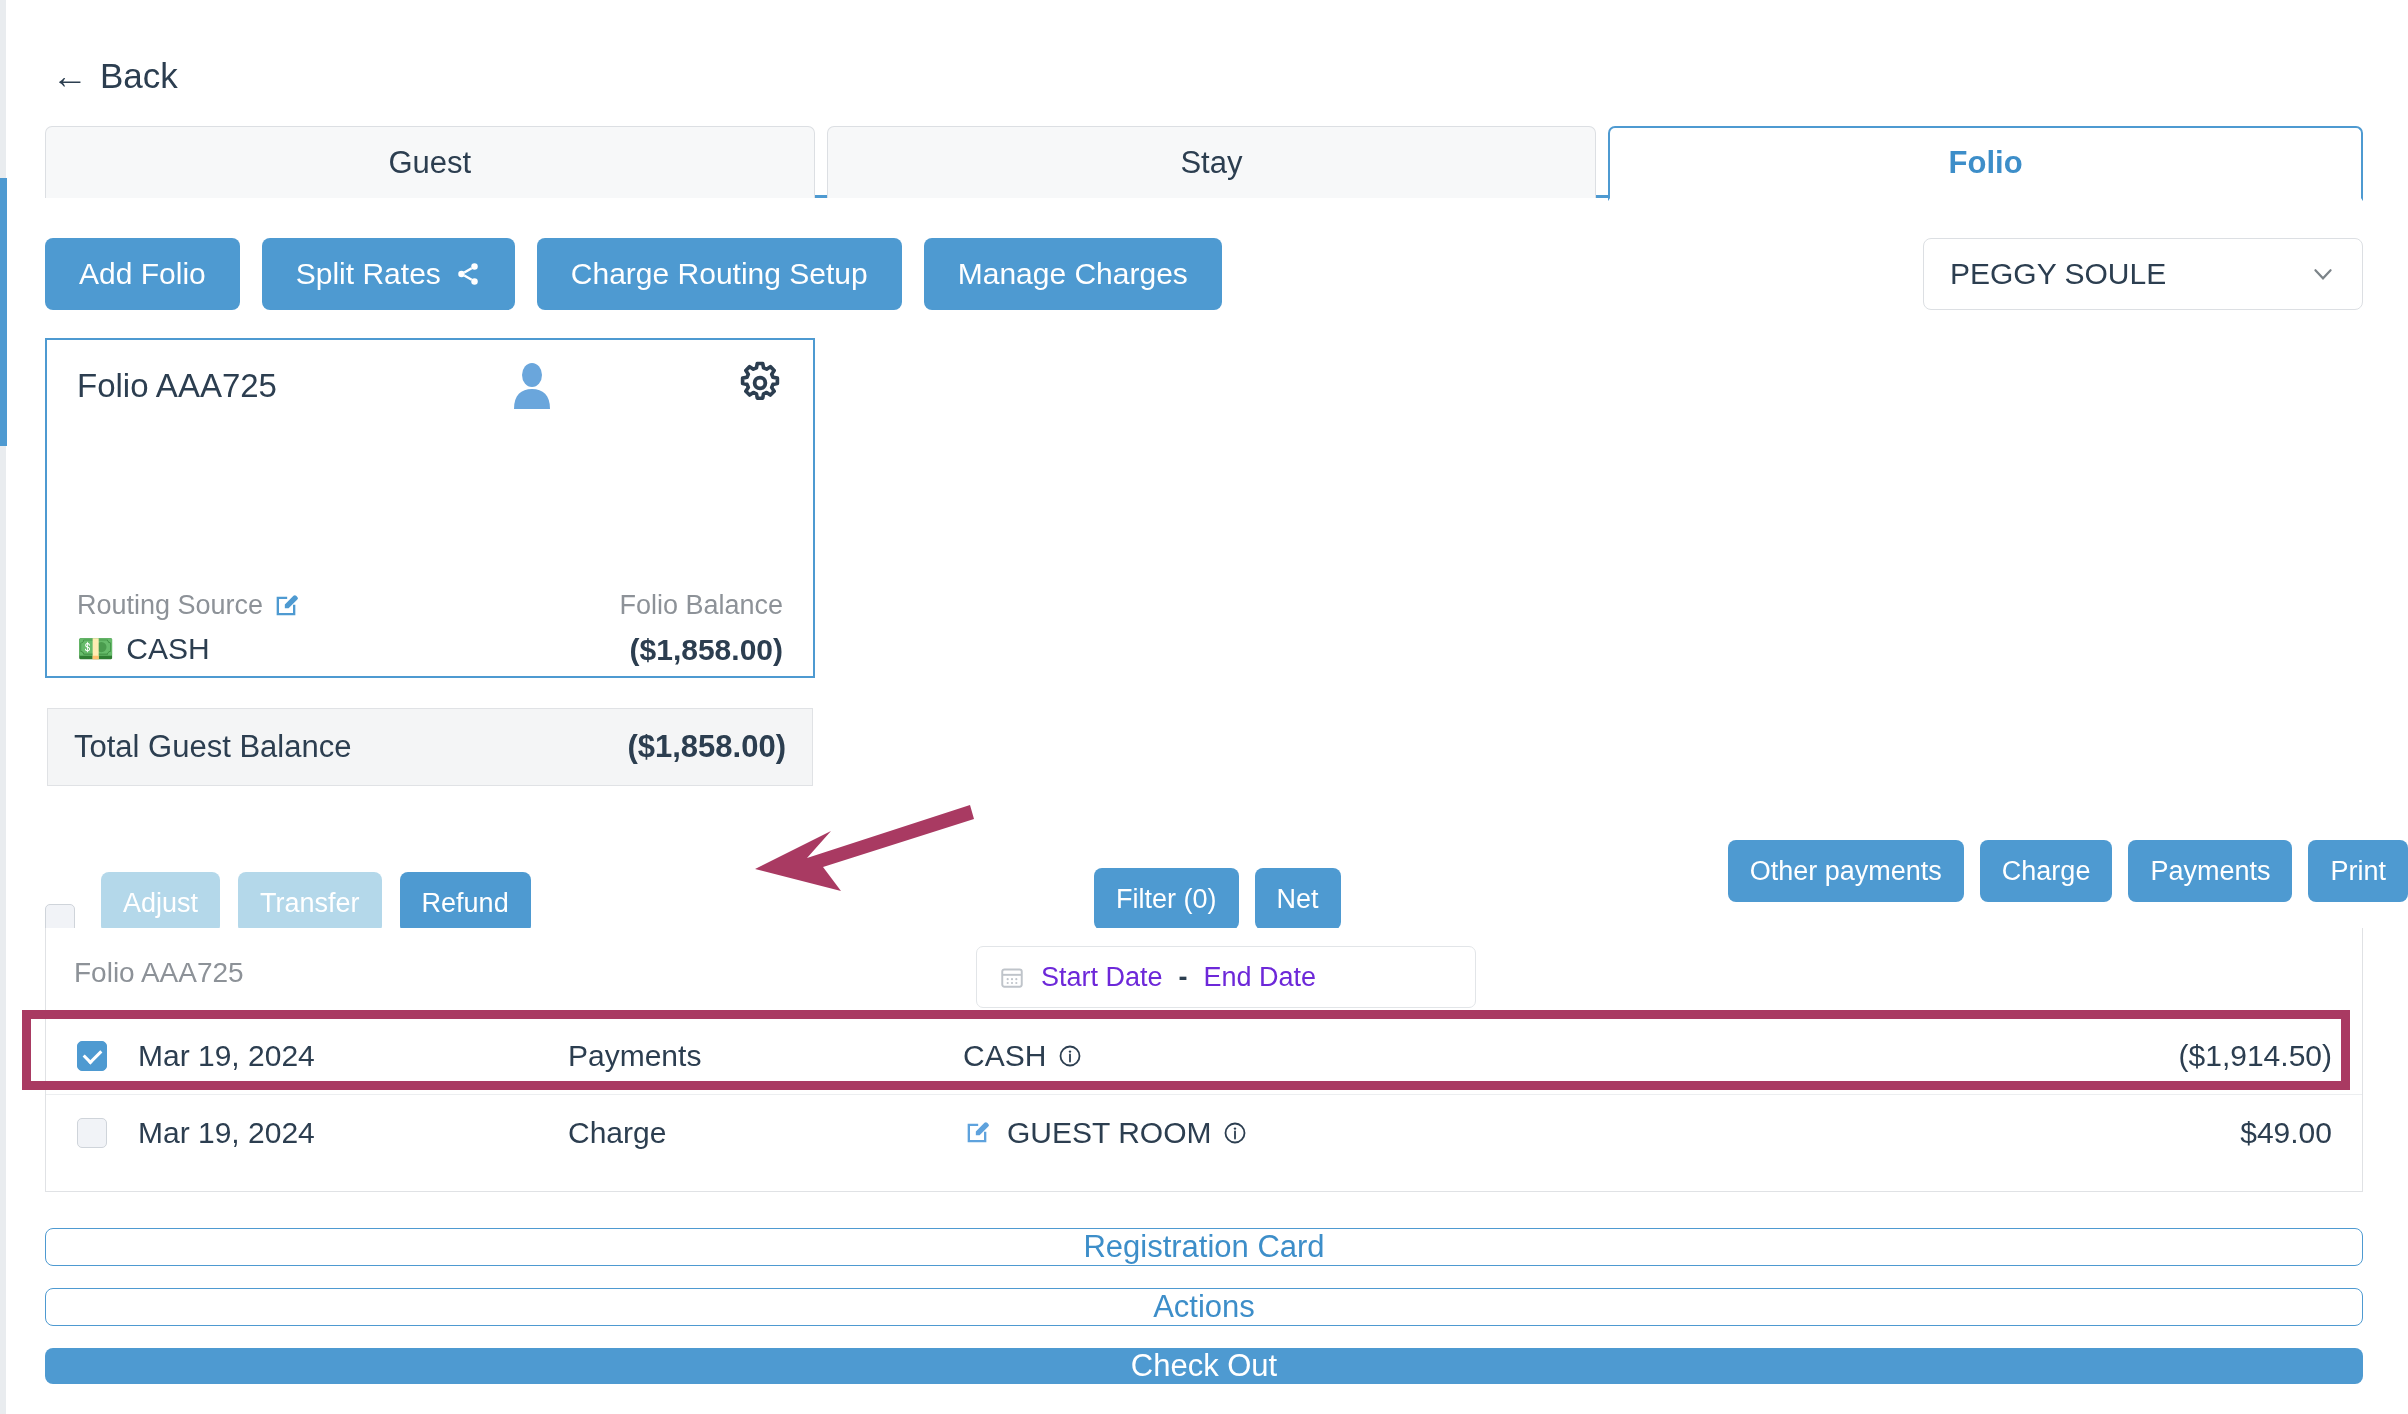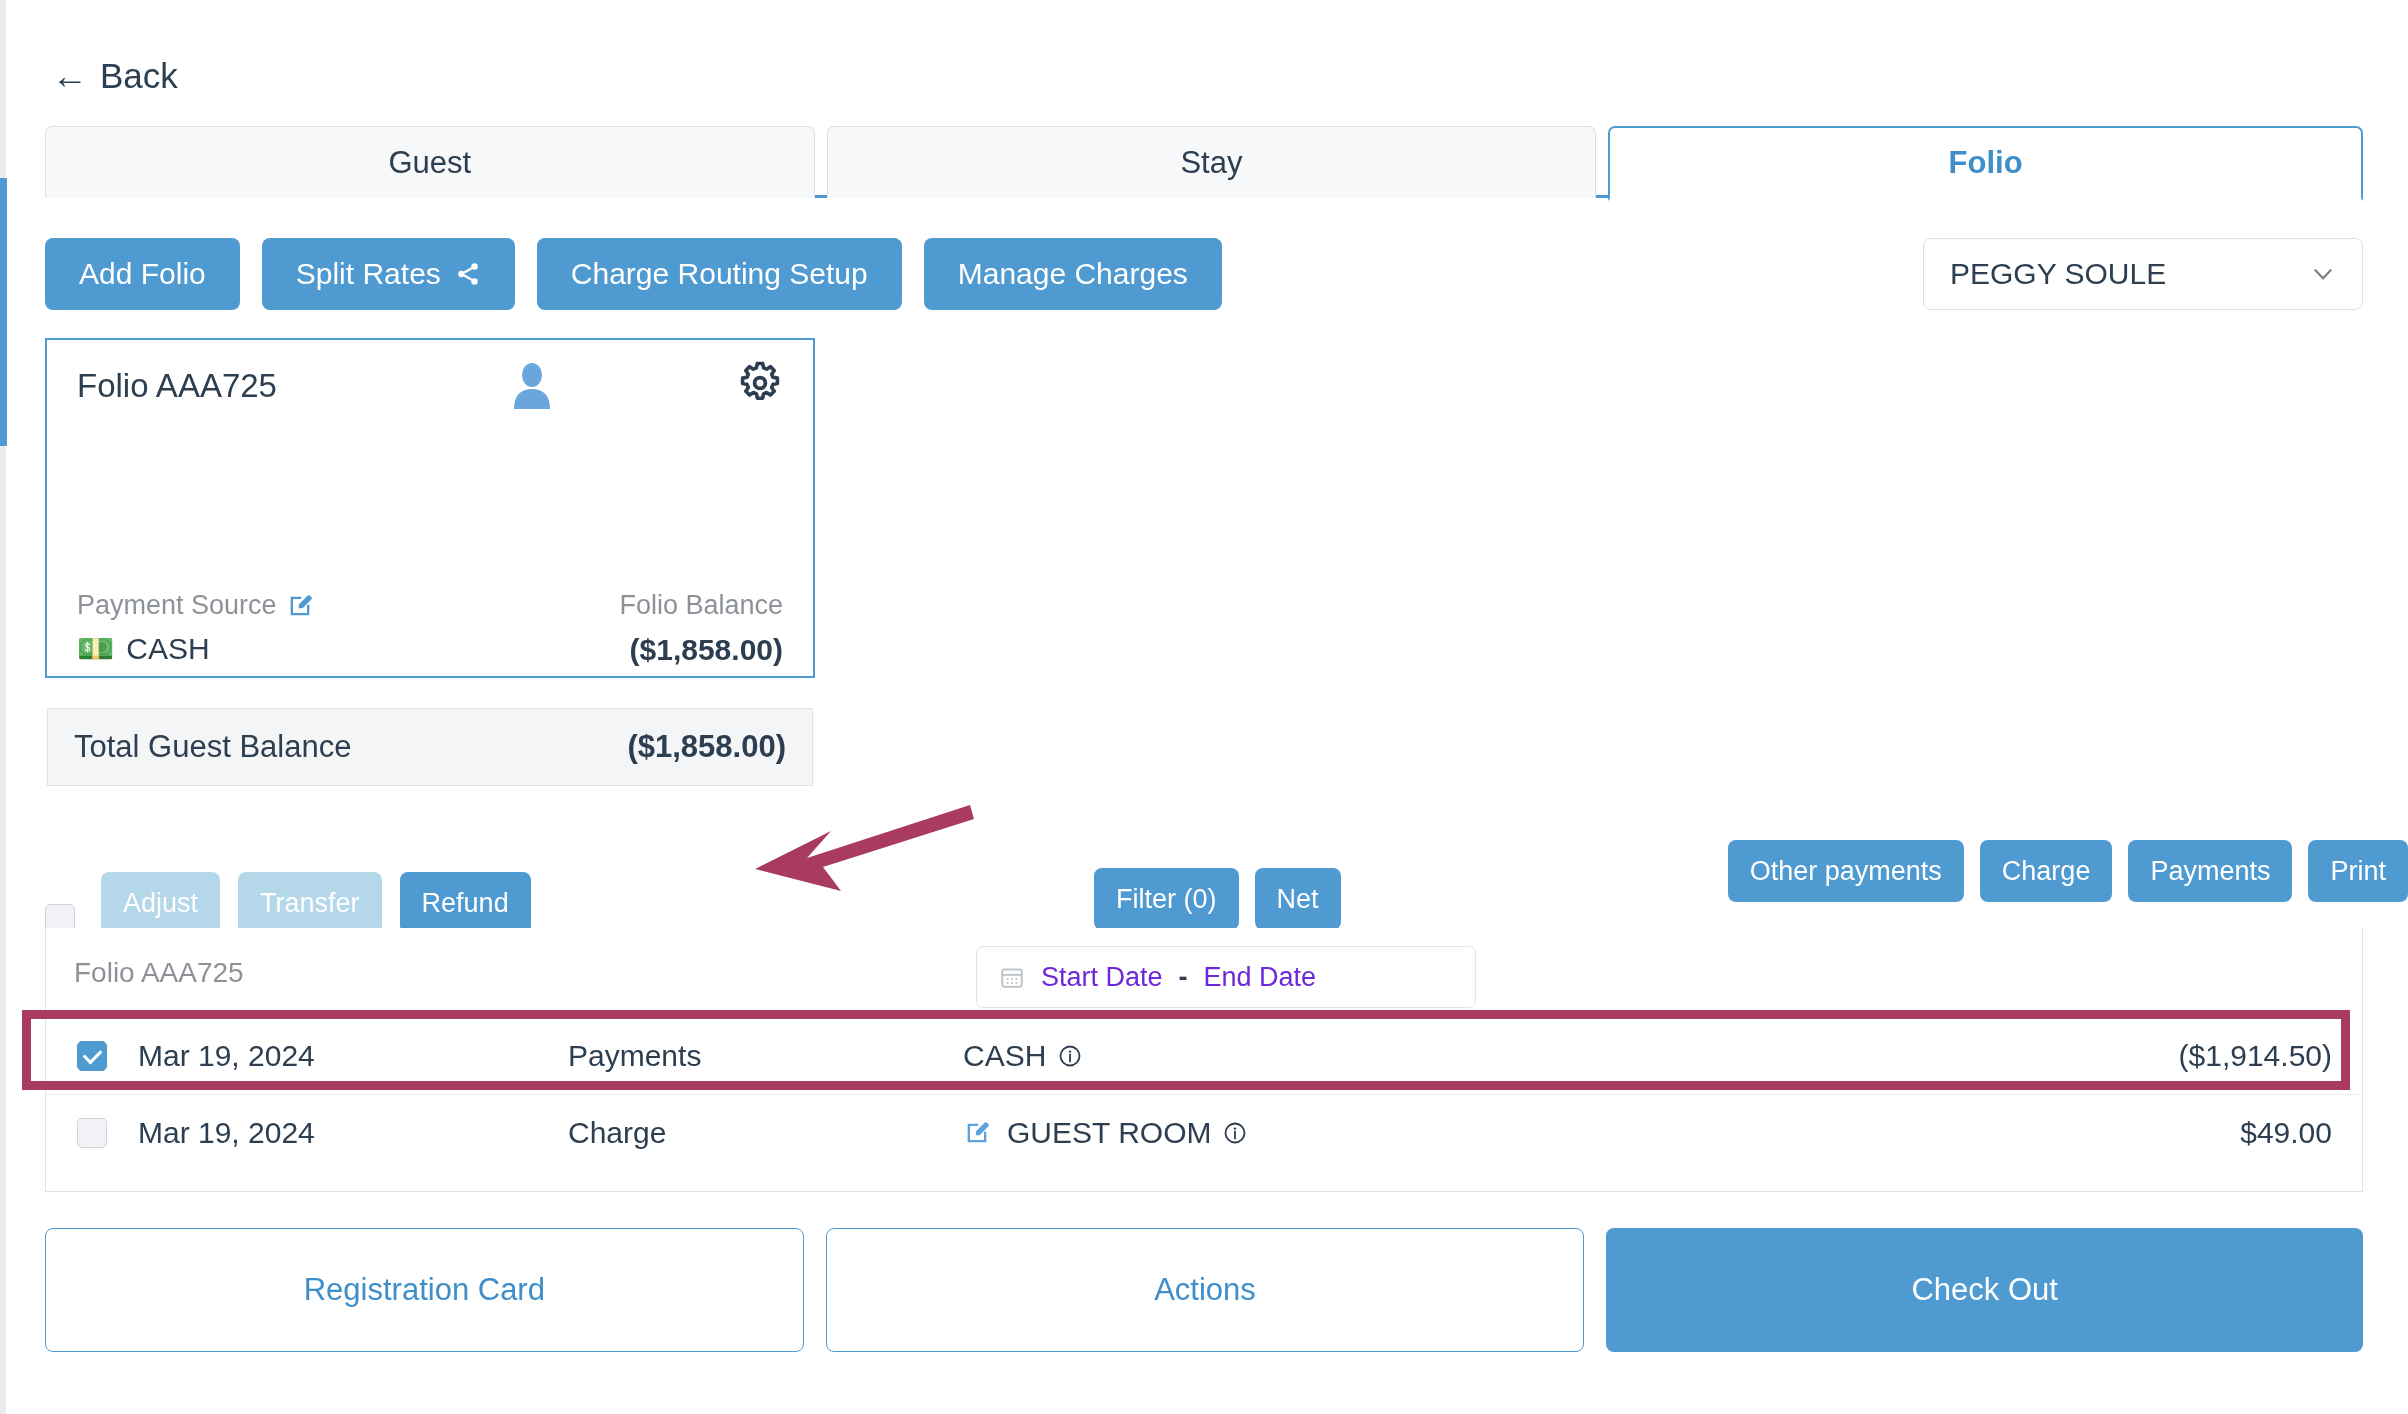--- a/index.html
+++ b/index.html
@@ -237,21 +237,21 @@
   .row-highlight {
     position: absolute; left: 22px; top: 1010px;
     width: 2328px; height: 80px;
     border: 9px solid #a93a62;
     pointer-events: none;
   }
 
   
   .bottom-row {
     position: absolute; left: 45px; top: 1228px;
-    width: 2318px; display: flex; gap: 22px;
+    width: 2318px; display: flex; gap: 22px; flex-direction: column;
   }
   .bottom-btn {
     flex: 1; height: 124px;
     display: flex; align-items: center; justify-content: center;
     font-size: 31px;
     border-radius: 8px;
     cursor: pointer;
   }
   .bottom-btn.outline {
     background: #fff; border: 1px solid #4e9ad1; color: #3d8ec9;
@@ -311,21 +311,21 @@
       <svg class="gear-icon" width="46" height="46" viewBox="0 0 24 24">
         <path d="M12 8.2a3.8 3.8 0 1 0 0 7.6 3.8 3.8 0 0 0 0-7.6zm0 2a1.8 1.8 0 1 1 0 3.6 1.8 1.8 0 0 1 0-3.6z" fill="#2c3e50"></path>
         <path d="M10.6 1.8h2.8l.45 2.3 1.6.67 1.95-1.3 2 2-1.3 1.95.67 1.6 2.3.45v2.8l-2.3.45-.67 1.6 1.3 1.95-2 2-1.95-1.3-1.6.67-.45 2.3h-2.8l-.45-2.3-1.6-.67-1.95 1.3-2-2 1.3-1.95-.67-1.6-2.3-.45v-2.8l2.3-.45.67-1.6-1.3-1.95 2-2 1.95 1.3 1.6-.67z" fill="none" stroke="#2c3e50" stroke-width="1.9" stroke-linejoin="round"></path>
       </svg>
     </div>
 
 
     <div class="folio-card-foot">
       <div>
         <div class="pay-source-label">
-          <span>Payment Source</span>
+          <span>Routing Source</span>
           <svg width="28" height="28" viewBox="0 0 24 24">
             <path d="M4 4h9v2H6v12h12v-7h2v9H4z" fill="#4e9ad1"></path>
             <path d="M20.7 3.3a1.6 1.6 0 0 0-2.3 0L11 10.8V14h3.2l7.5-7.5a1.6 1.6 0 0 0 0-2.3z" fill="#4e9ad1"></path>
           </svg>
         </div>
         <div class="pay-source-value">
           <span class="cash-emoji">💵</span>
           <span>CASH</span>
         </div>
       </div>

